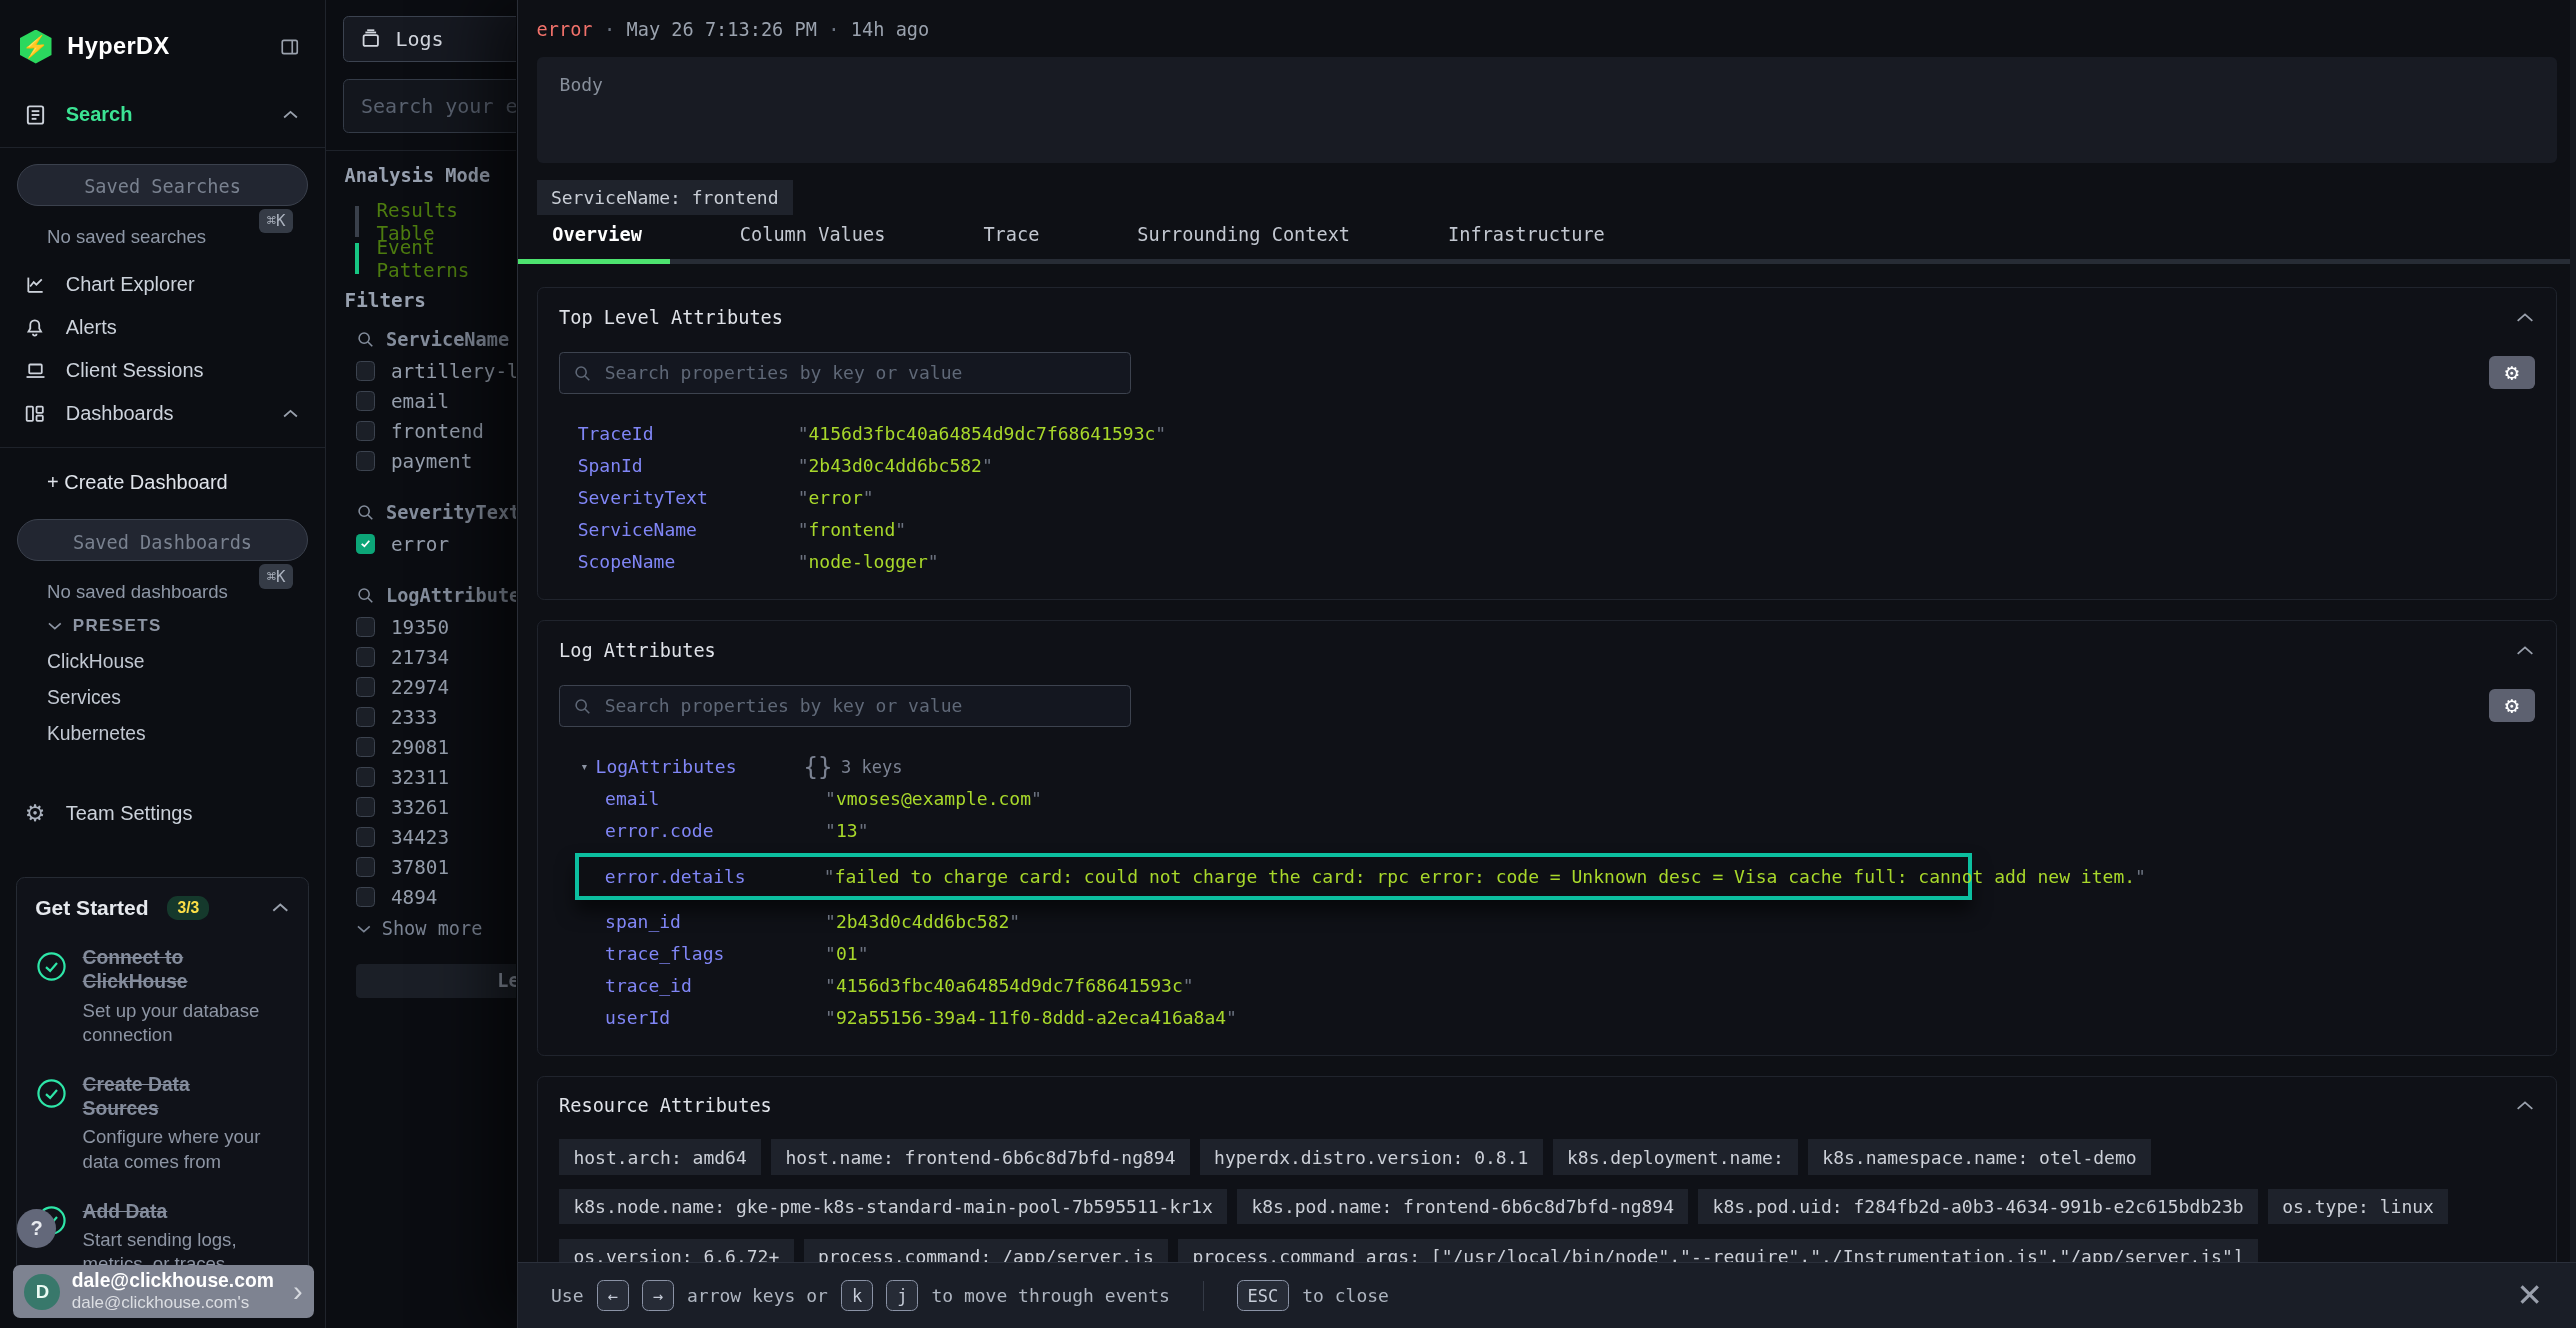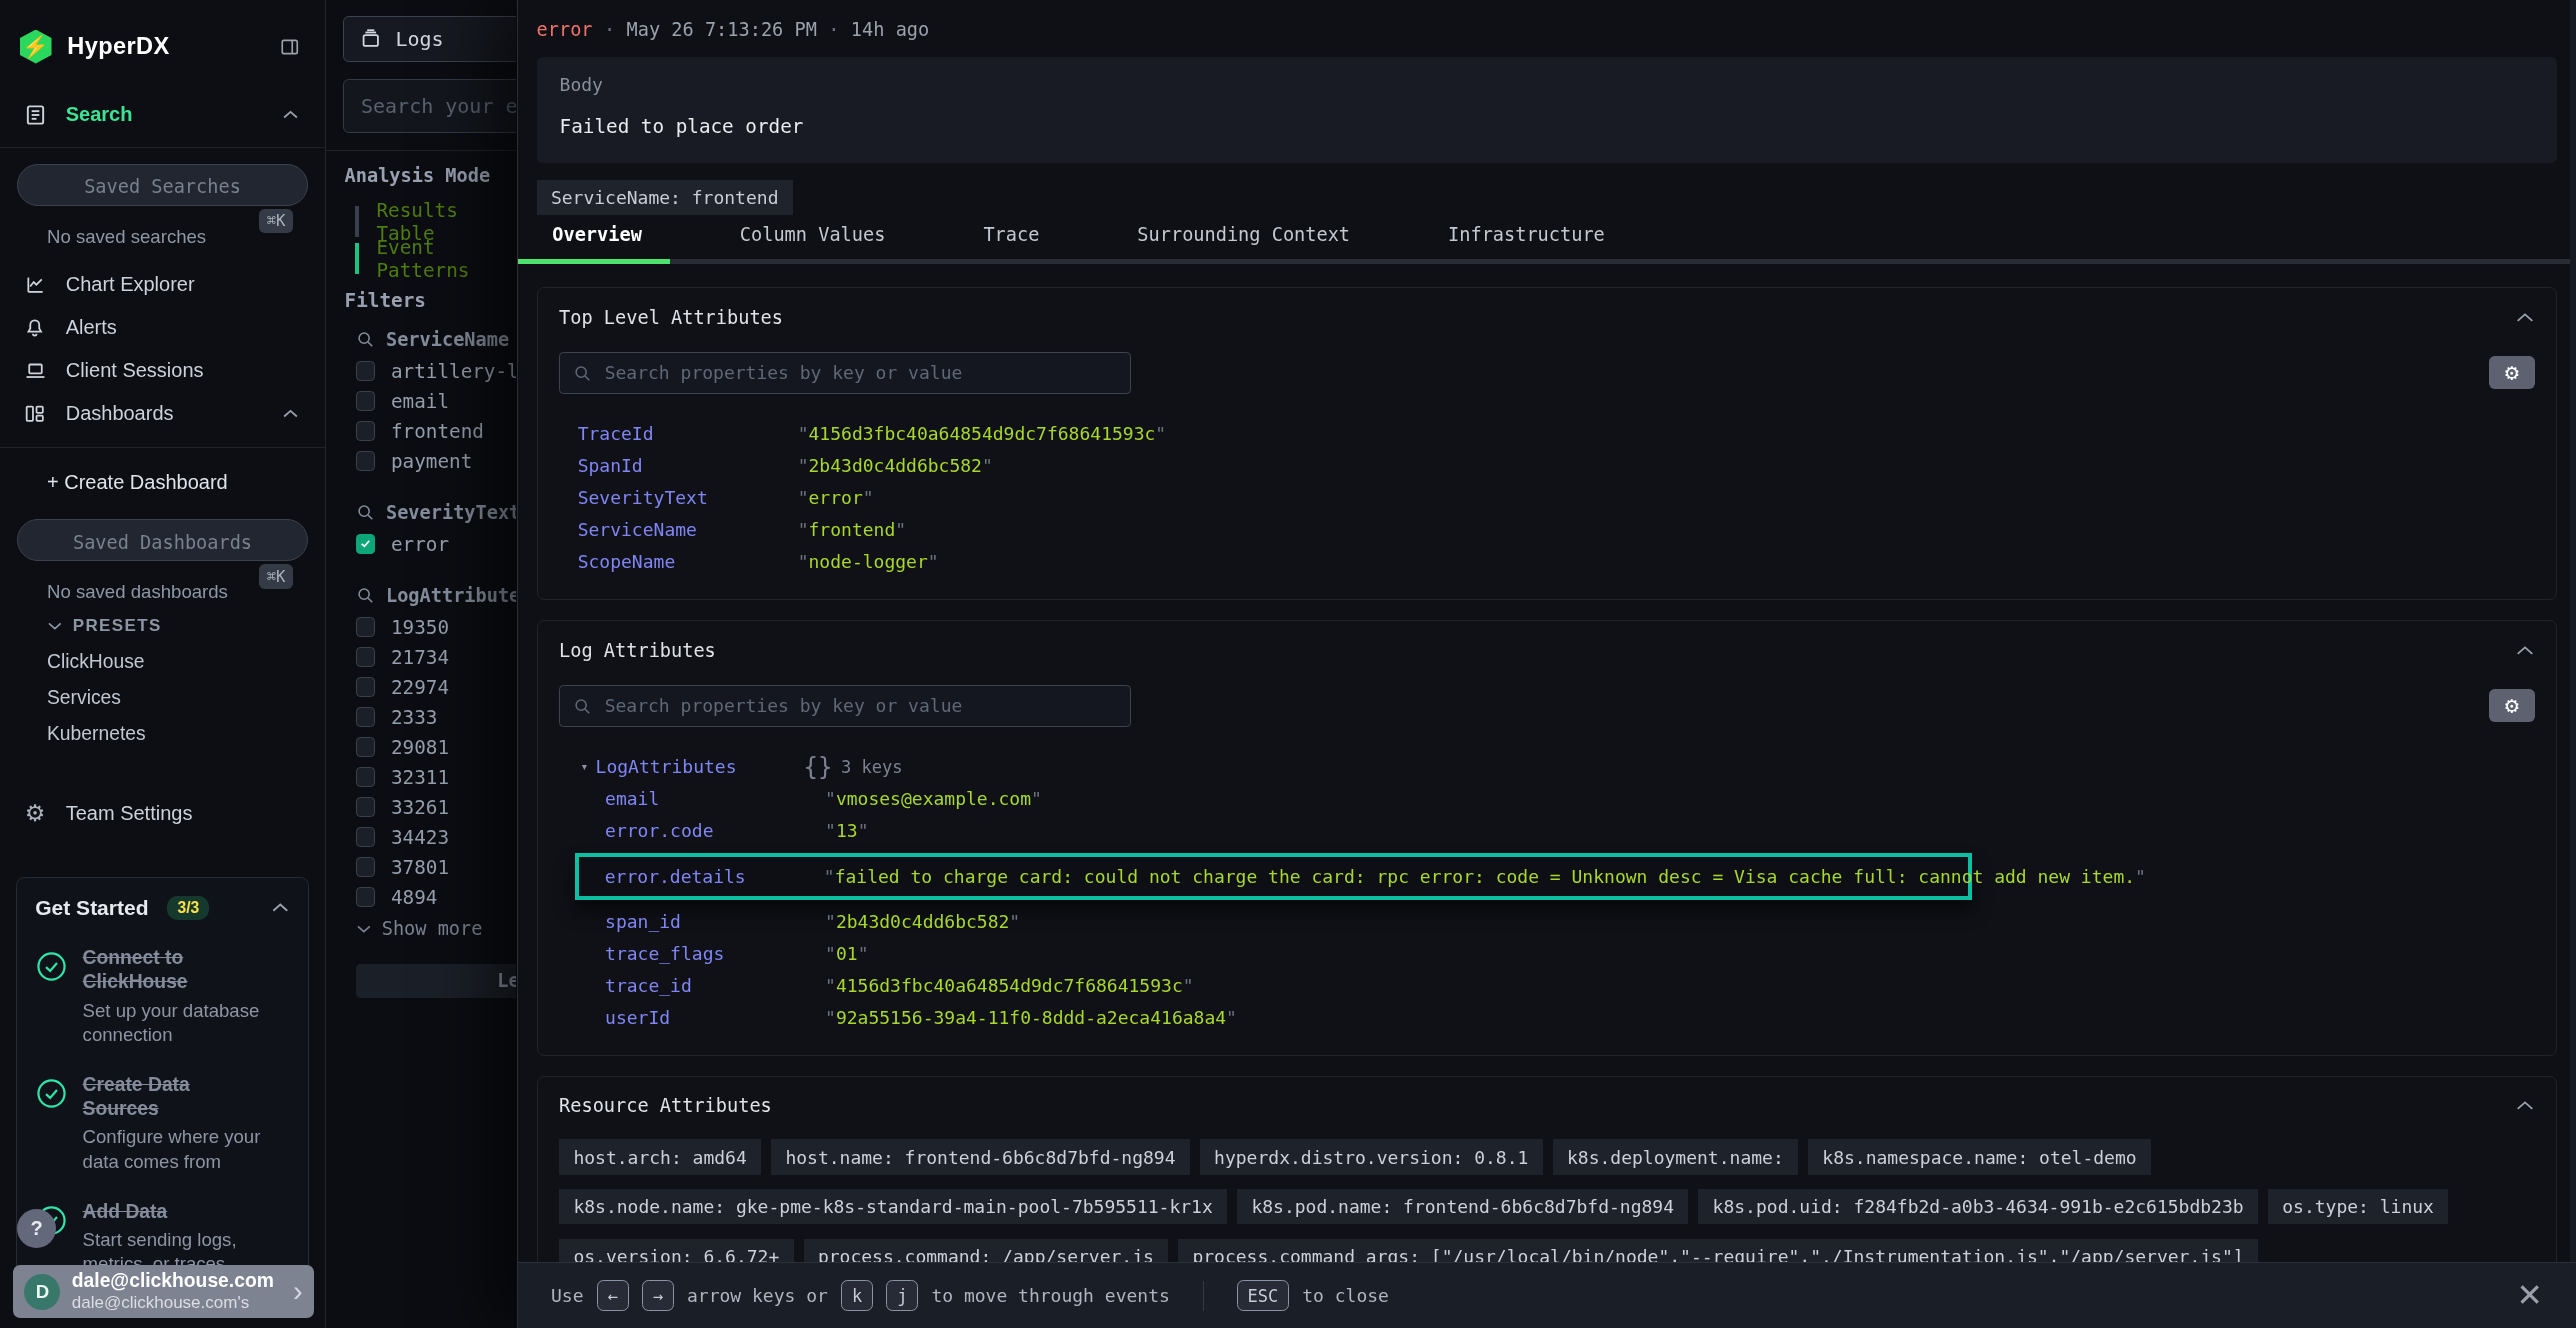--- a/index.html
+++ b/index.html
@@ -480,21 +480,20 @@
     <div class="meta-row">
       <span class="sev-error">error</span>
       <span class="meta-dot">·</span>
       <span class="meta-text">May 26 7:13:26 PM</span>
       <span class="meta-dot">·</span>
       <span class="meta-text">14h ago</span>
     </div>
 
     <div class="body-panel">
       <div class="body-label">Body</div>
-      <div class="body-text">Failed to place order</div>
     </div>
 
     <div class="tag-row">
       <span class="tag">ServiceName: frontend</span>
     </div>
 
     <div class="tabs">
       <span class="tab active">Overview</span>
       <span class="tab">Column Values</span>
       <span class="tab">Trace</span>

